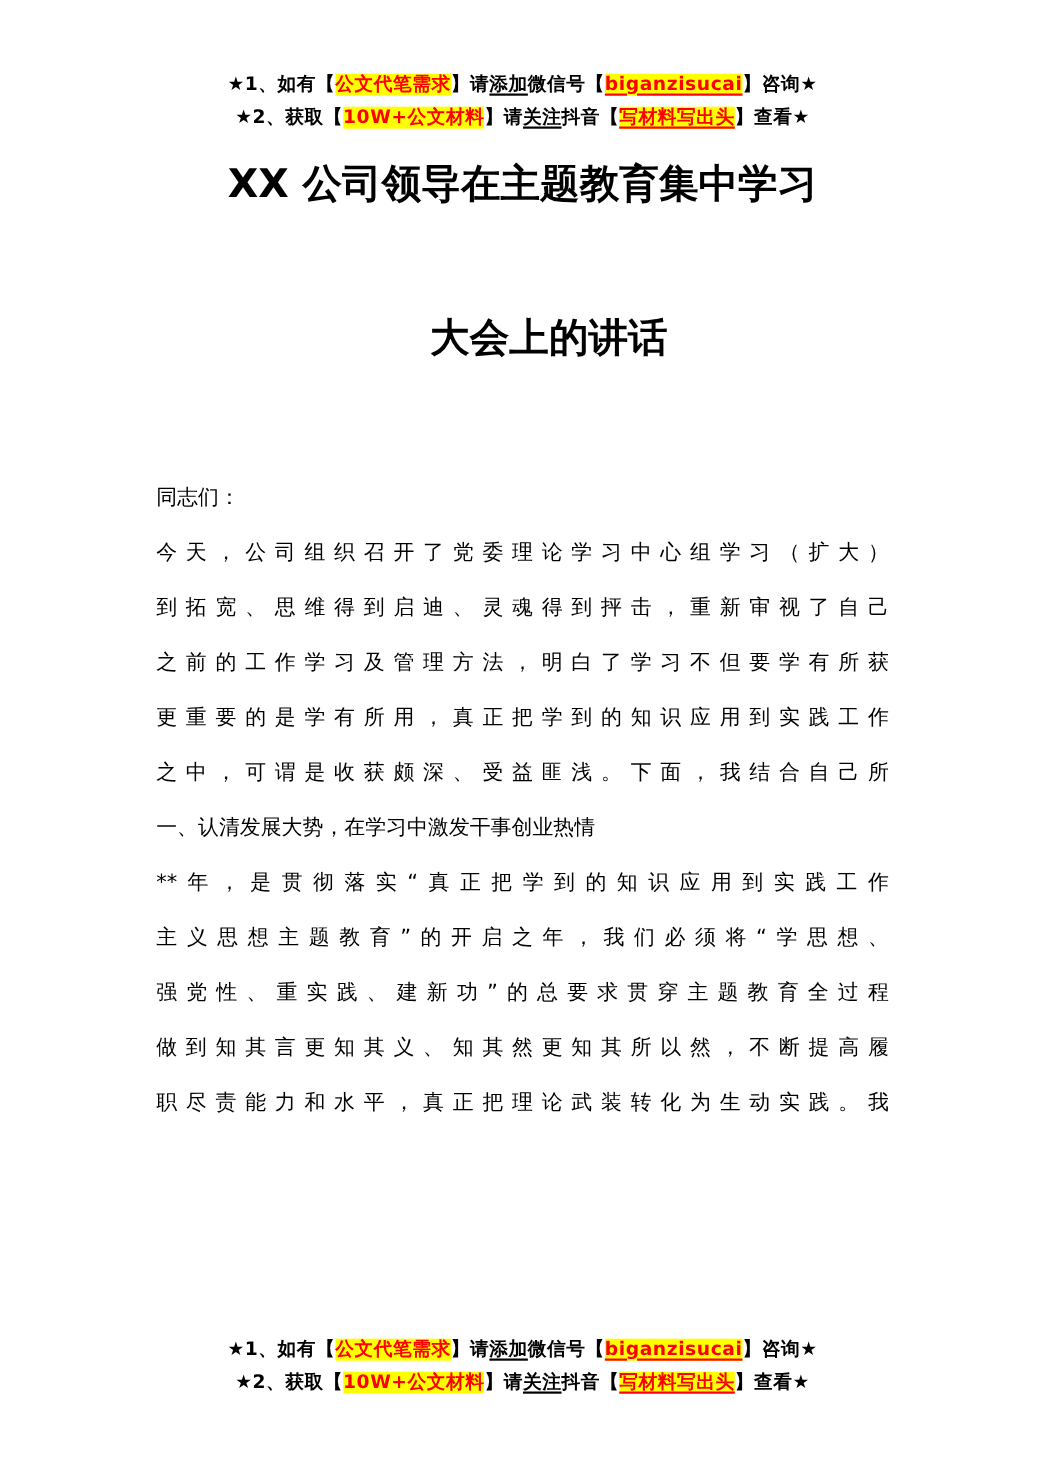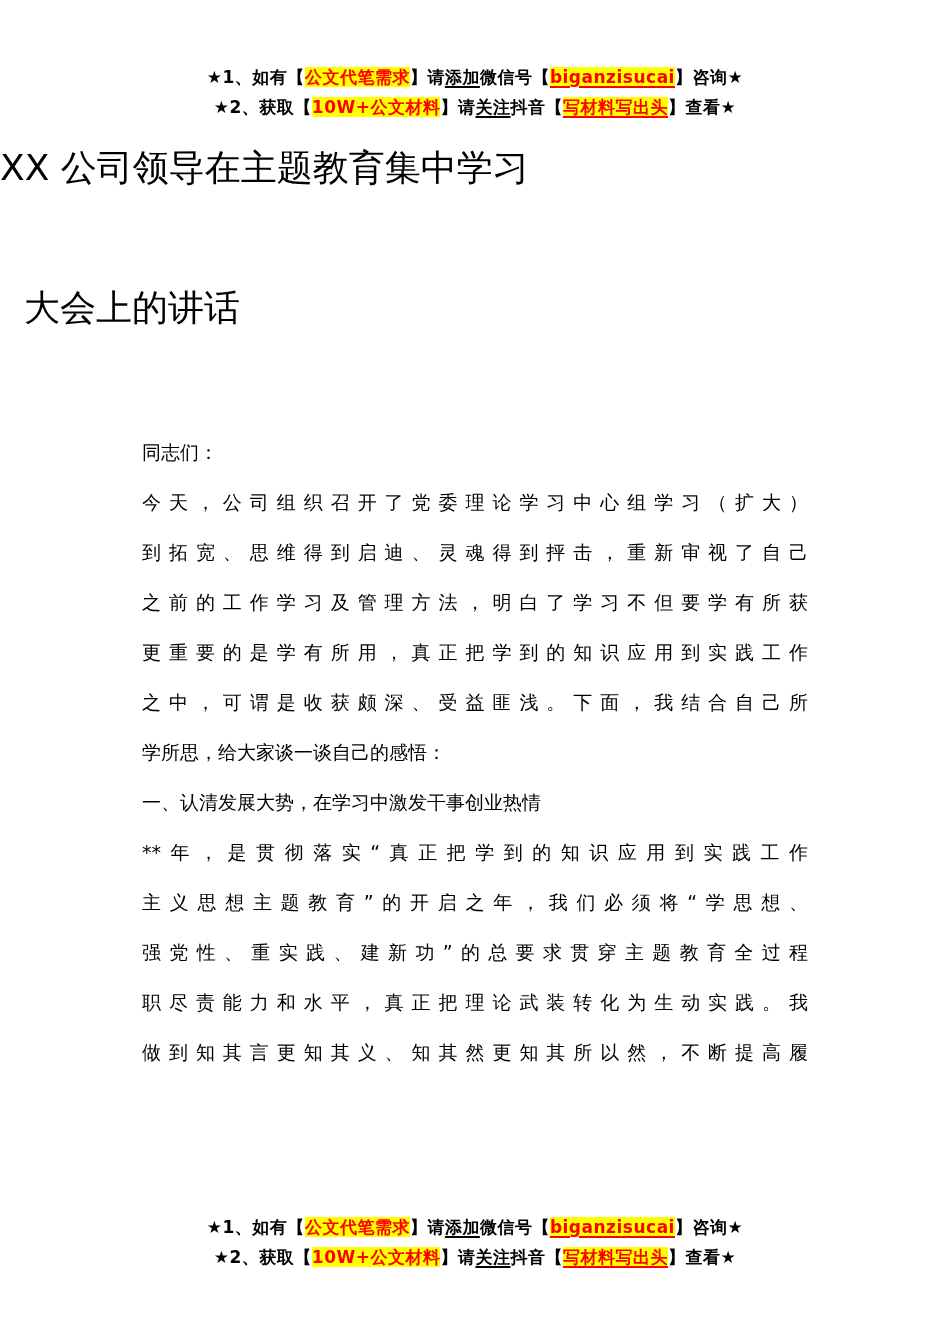--- a/index.html
+++ b/index.html
@@ -45,22 +45,23 @@
     color: #000000;
     text-decoration: underline;
     text-decoration-thickness: 2px;
     text-underline-offset: 3px;
   }
   
   .title {
     position: absolute;
     left: 0;
     width: 100%;
+    text-align: center;
     font-size: 36px;
-    font-weight: 400;
+    font-weight: 700;
     line-height: 44px;
   }
   .title-1 { top: 146px; }
   .title-2 { top: 286px; margin-left: 24px; }
   
   .body-text {
     position: absolute;
     top: 427px;
     left: 142px;
     width: 666px;
@@ -90,26 +91,25 @@
 
   <div class="title title-2">大会上的讲话</div>
 
   <div class="body-text" id="body-text">
       <div class="body-line">同志们：</div>
       <div class="body-line j">今天，公司组织召开了党委理论学习中心组学习（扩大）</div>
       <div class="body-line j">到拓宽、思维得到启迪、灵魂得到抨击，重新审视了自己</div>
       <div class="body-line j">之前的工作学习及管理方法，明白了学习不但要学有所获</div>
       <div class="body-line j">更重要的是学有所用，真正把学到的知识应用到实践工作</div>
       <div class="body-line j">之中，可谓是收获颇深、受益匪浅。下面，我结合自己所</div>
-      <div class="body-line">学所思，给大家谈一谈自己的感悟：</div>
       <div class="body-line">一、认清发展大势，在学习中激发干事创业热情</div>
       <div class="body-line j">**年，是贯彻落实“真正把学到的知识应用到实践工作</div>
       <div class="body-line j">主义思想主题教育”的开启之年，我们必须将“学思想、</div>
       <div class="body-line j">强党性、重实践、建新功”的总要求贯穿主题教育全过程</div>
+      <div class="body-line j">做到知其言更知其义、知其然更知其所以然，不断提高履</div>
       <div class="body-line j">职尽责能力和水平，真正把理论武装转化为生动实践。我</div>
-      <div class="body-line j">做到知其言更知其义、知其然更知其所以然，不断提高履</div>
     </div>
 
   <div class="notice notice-bottom" id="notice-bottom">
       <div class="notice-line"><span class="seg-plain">★1、如有【</span><span class="seg-hl">公文代笔需求</span><span class="seg-plain">】请</span><span class="seg-u">添加</span><span class="seg-plain">微信号【</span><span class="seg-hl-u">biganzisucai</span><span class="seg-plain">】咨询★</span></div>
       <div class="notice-line"><span class="seg-plain">★2、获取【</span><span class="seg-hl">10W+公文材料</span><span class="seg-plain">】请</span><span class="seg-u">关注</span><span class="seg-plain">抖音【</span><span class="seg-hl-u">写材料写出头</span><span class="seg-plain">】查看★</span></div>
     </div>
 </div>
 
 </body></html>

